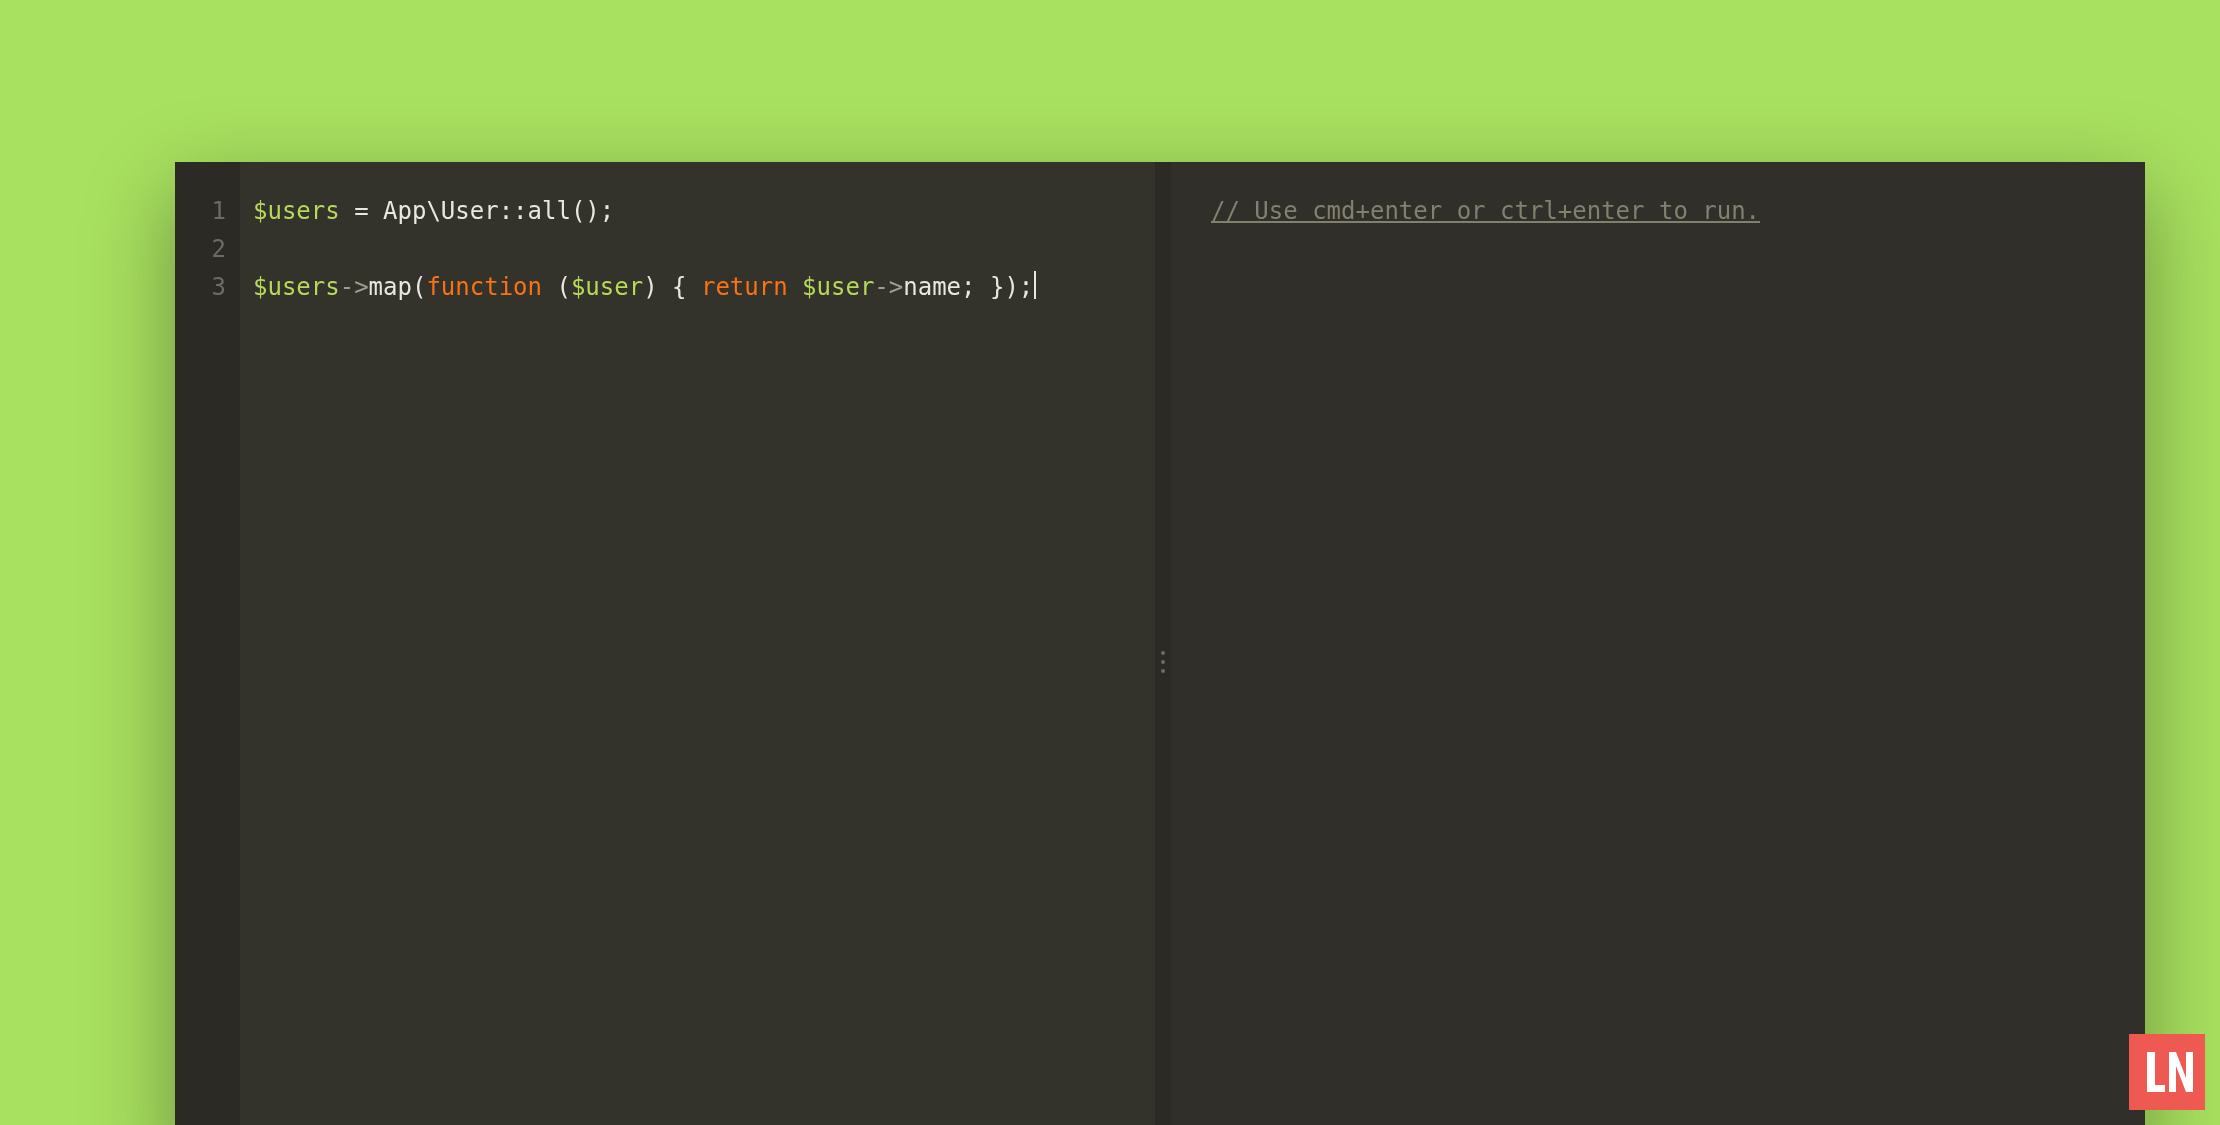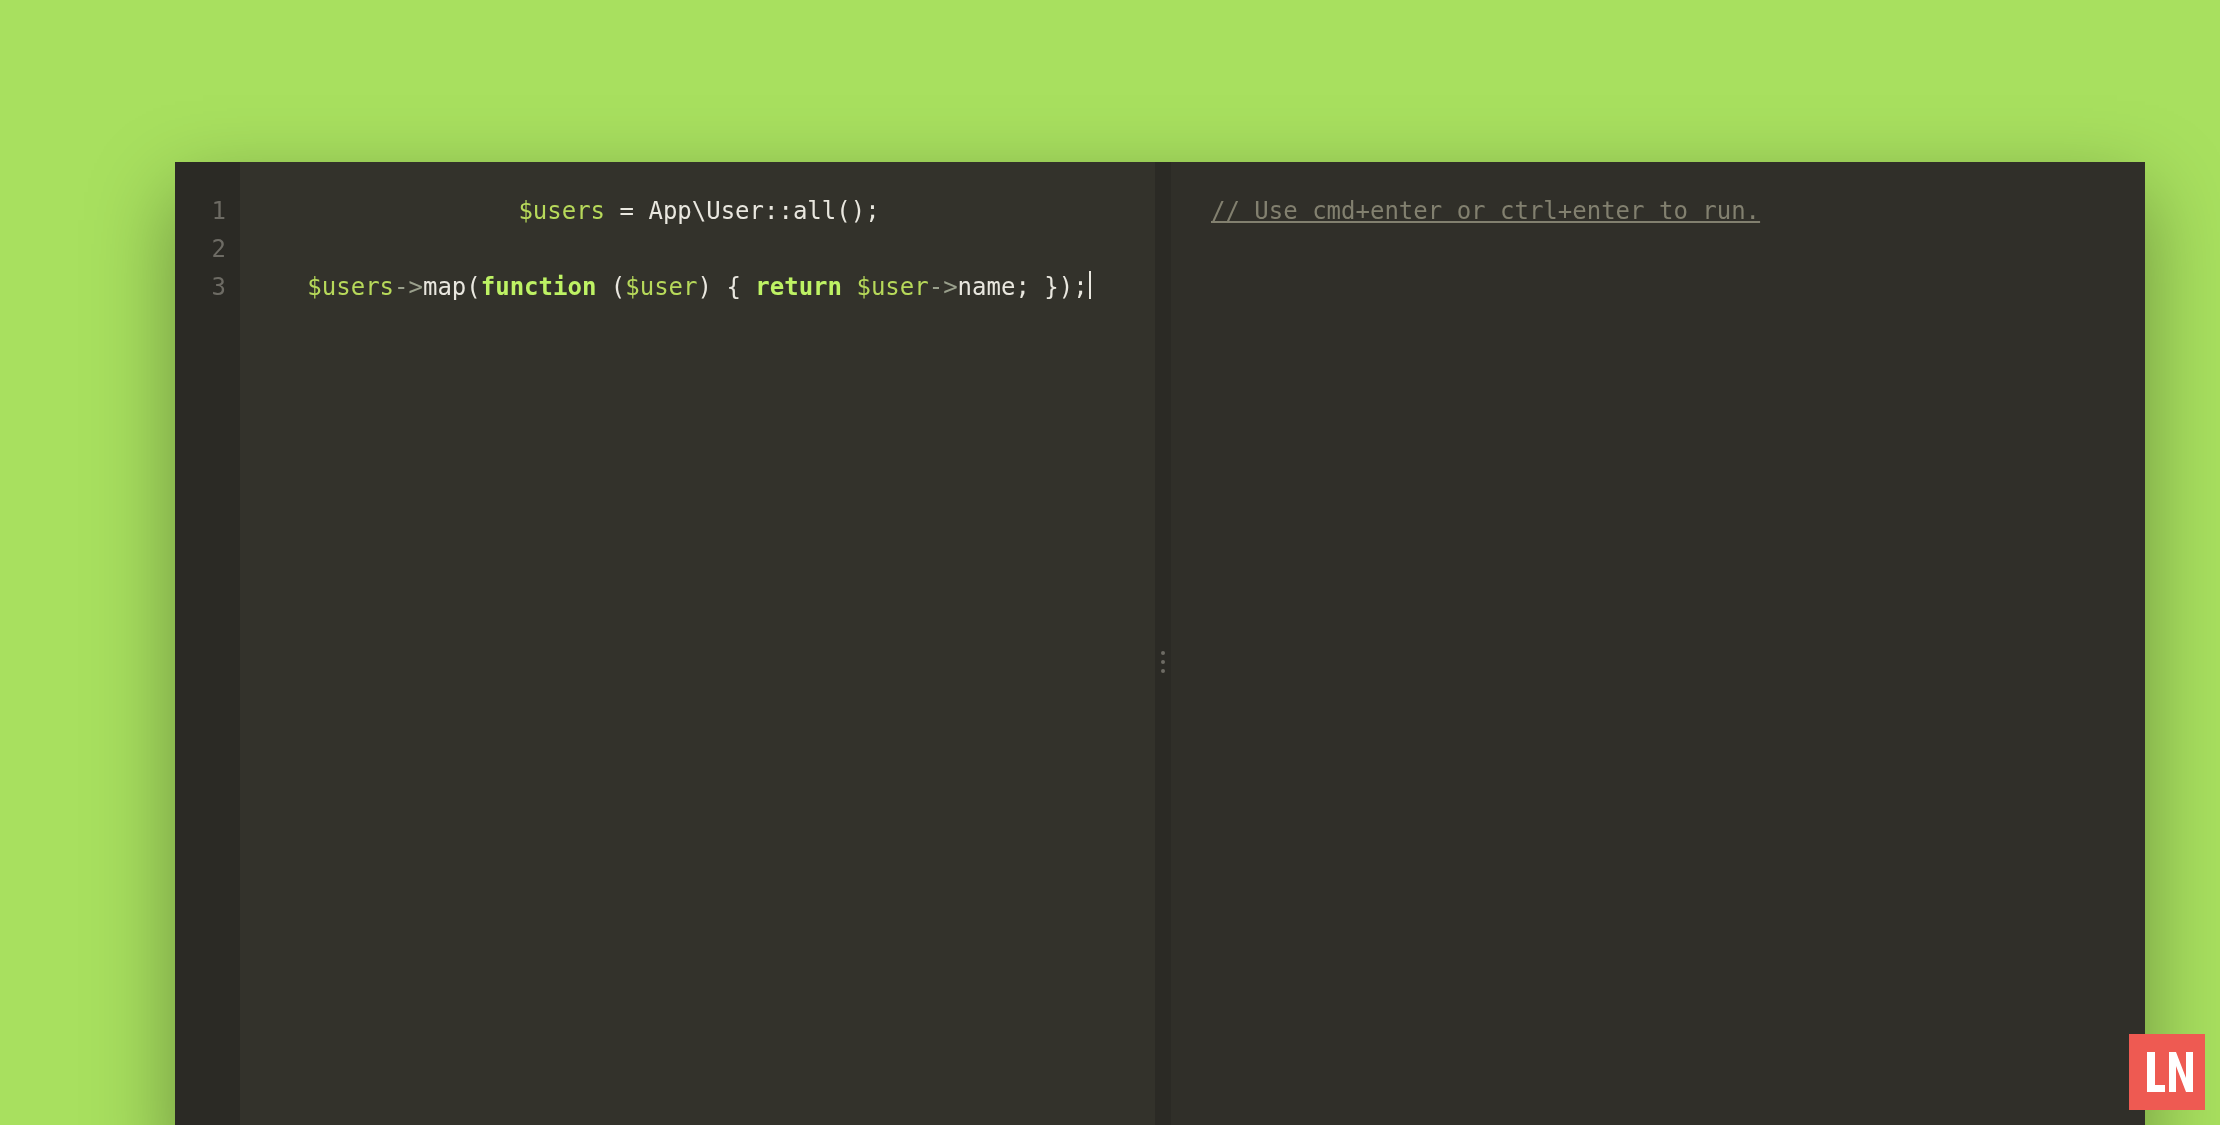--- a/index.html
+++ b/index.html
@@ -42,26 +42,26 @@
     flex: 1;
     background: #33322b;
     padding: 30px 10px 0 10px;
     font-size: 24px;
     line-height: 38px;
     color: #e9e7df;
     white-space: pre;
     position: relative;
     border-left: 3px solid #33322b;
   }
-  .code-line { height: 38px; text-align: center; }
+  .code-line { height: 38px; }
   
   .tok-var    { color: #b7d95a; }  
   .tok-plain  { color: #e9e7df; }
   .tok-arrow  { color: #9aa08c; }
-  .tok-kw     { color: #bef264; font-weight: bold; }
+  .tok-kw     { color: #f97316; font-weight: normal; }
 
   .cursor {
     display:inline-block;
     width:2px;
     height:28px;
     background:#e9e7df;
     vertical-align: -4px;
     margin-left:1px;
   }
 

